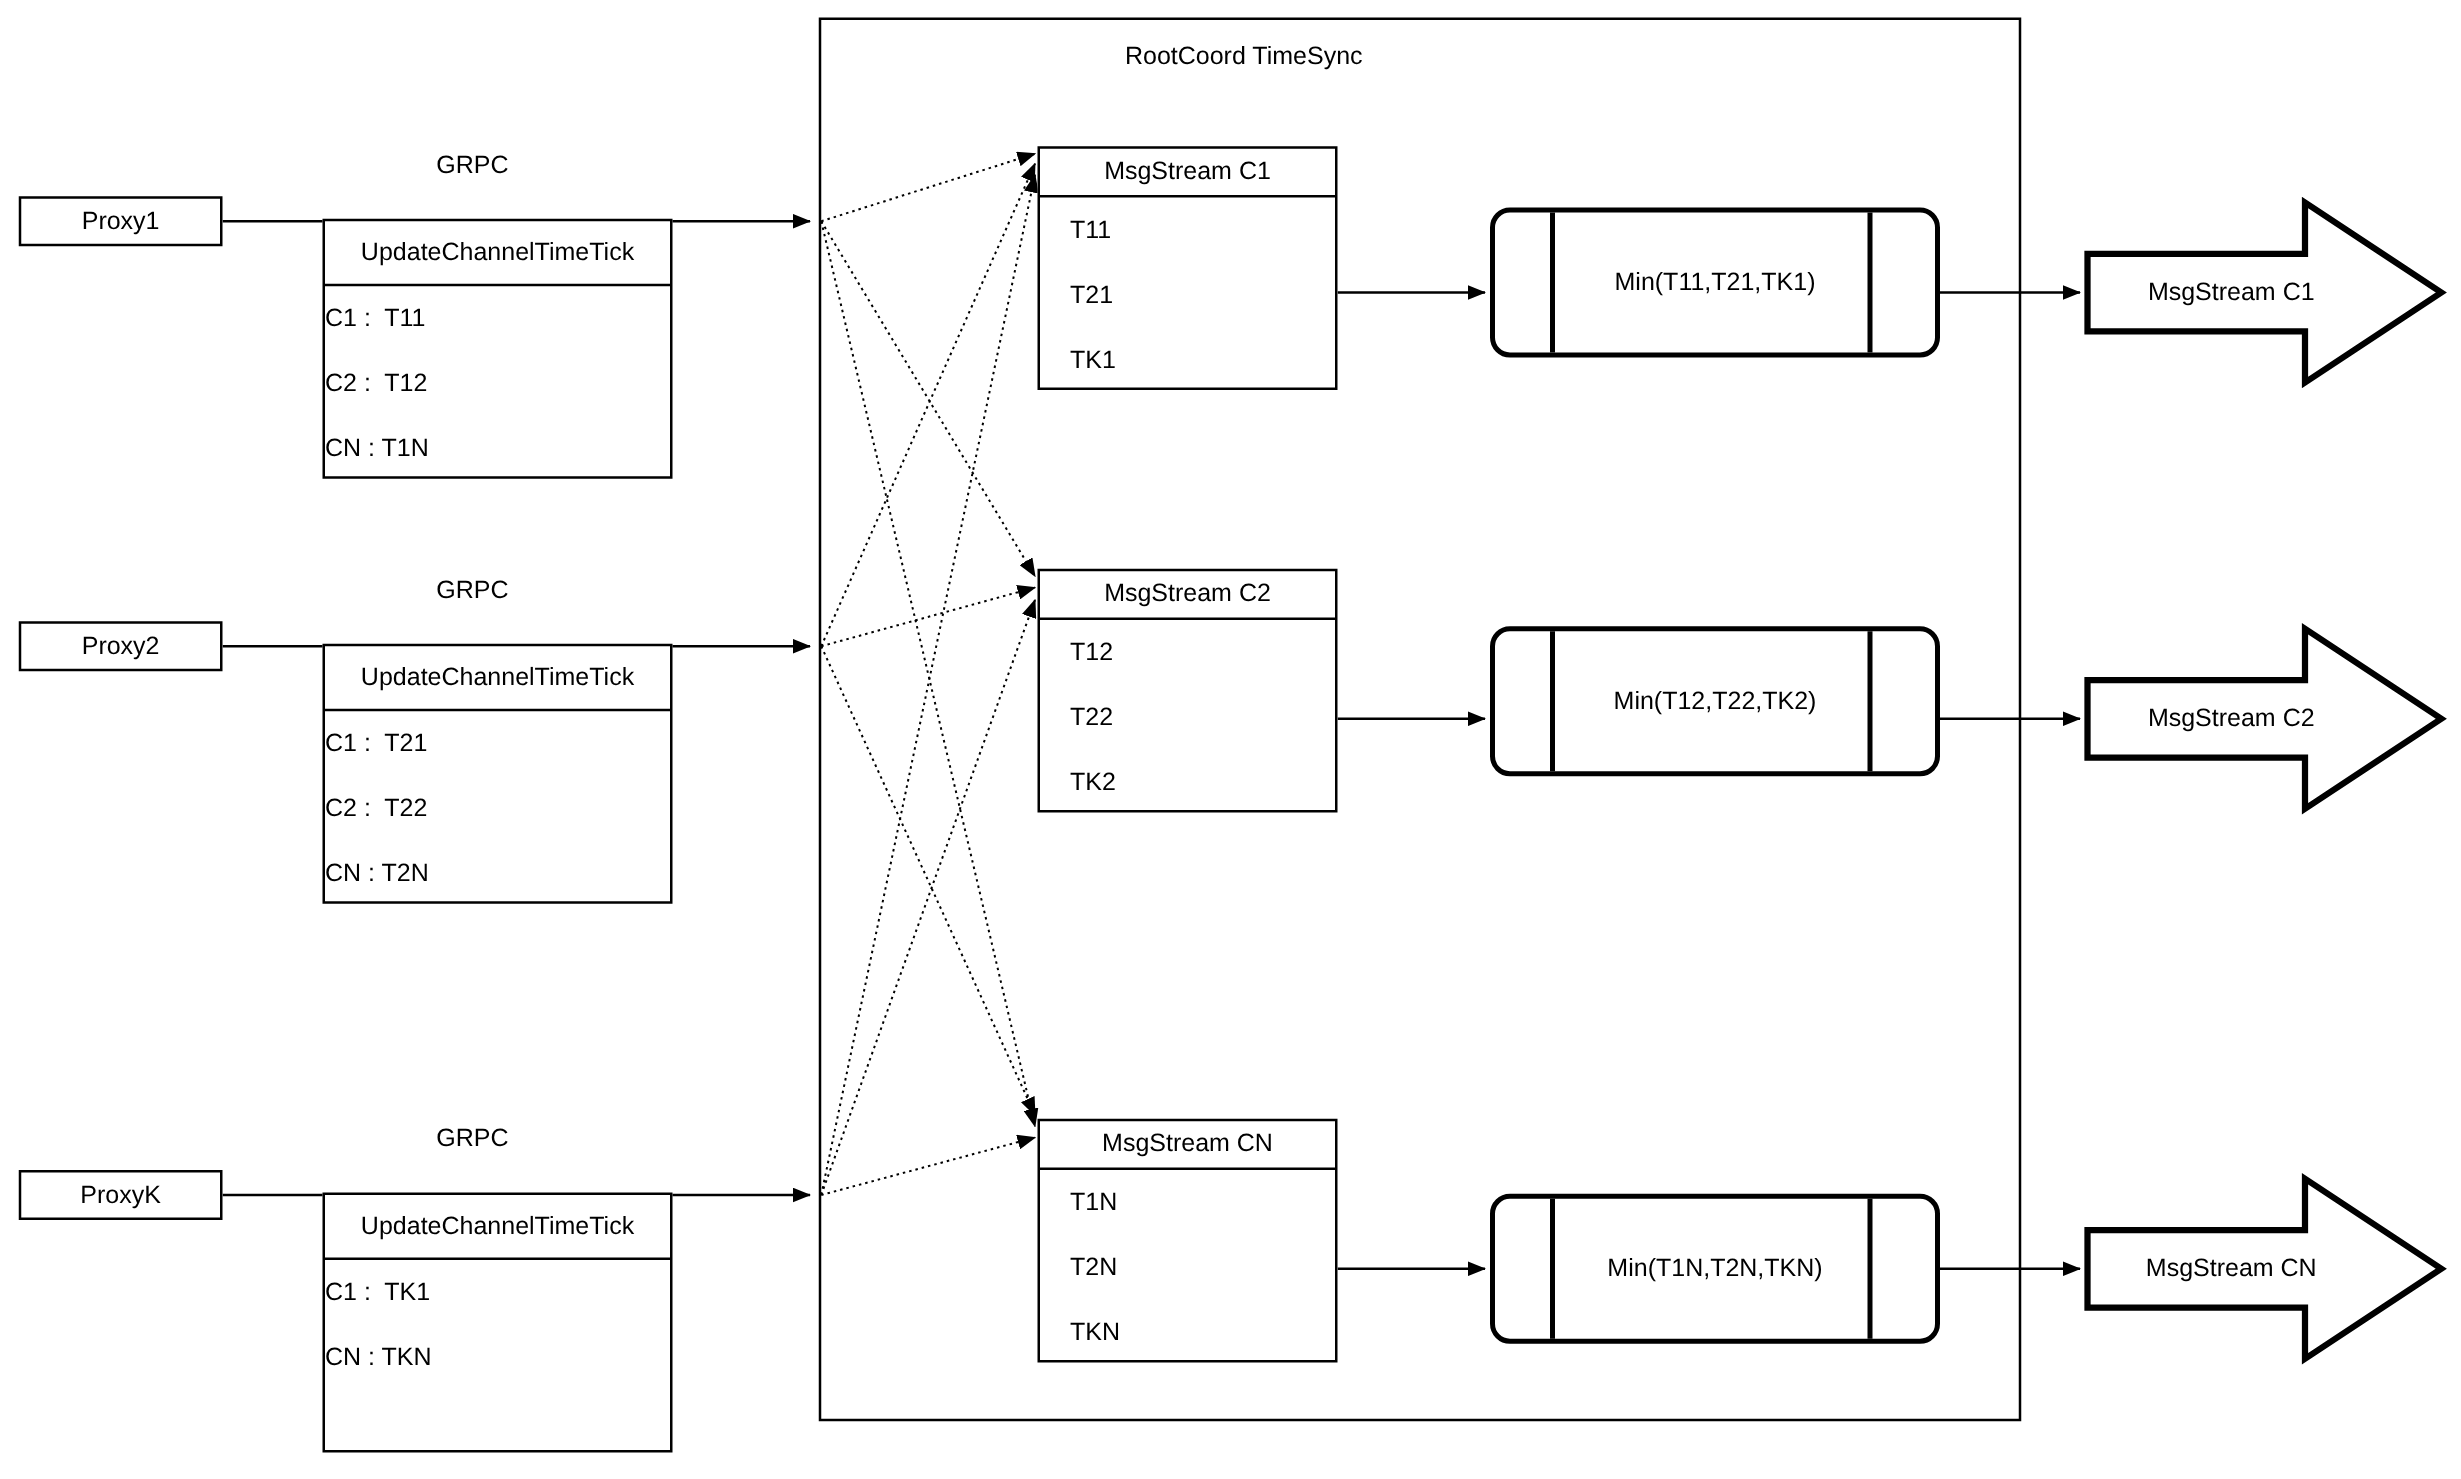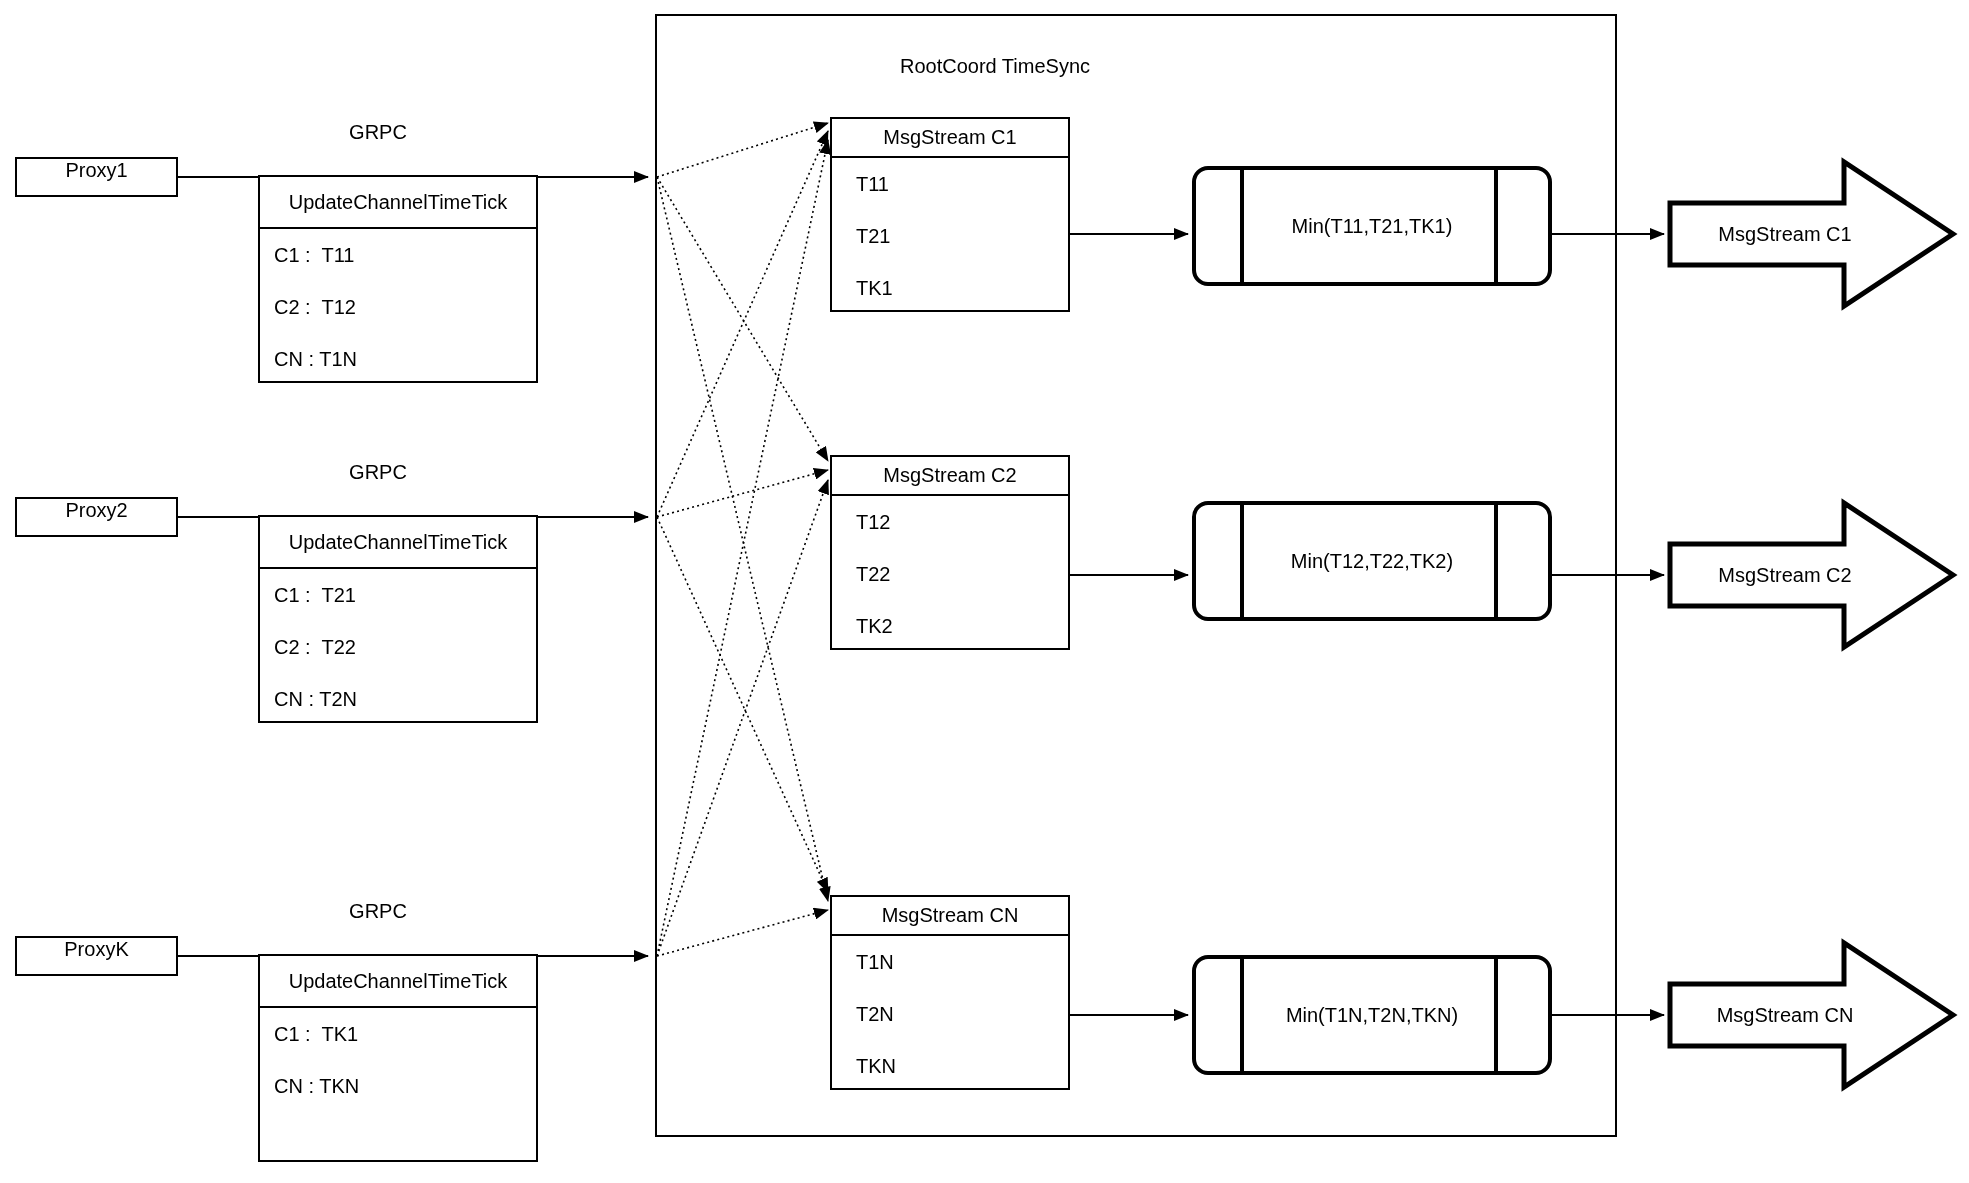--- a/index.html
+++ b/index.html
@@ -5,39 +5,39 @@
   html,body{margin:0;padding:0;background:#ffffff;}
   .canvas{
     position:relative;width:1969px;height:1183px;background:#ffffff;
     font-family:"Liberation Sans","DejaVu Sans",sans-serif;color:#000;
     overflow:hidden;
   }
   .canvas svg.wires{position:absolute;left:0;top:0;z-index:1;}
   .abs{position:absolute;box-sizing:border-box;}
   
   .rc-box{border:2px solid #000;background:transparent;z-index:0;}
-  .rc-title{z-index:2;text-align:center;font-size:20px;margin-top:21px;}
+  .rc-title{z-index:2;text-align:center;font-size:20px;}
   
   .proxy{
     border:2px solid #000;background:#fff;z-index:2;
-    display:flex;justify-content:center;font-size:20px;
+    display:flex;align-items:center;justify-content:center;font-size:20px;
   }
   
   .grpc{z-index:2;text-align:center;font-size:20px;}
   
   .dtable{border:2px solid #000;background:#fff;z-index:2;}
   .dtable .thead{
     border-bottom:2px solid #000;display:flex;align-items:center;justify-content:center;
     font-size:20px;white-space:pre;
   }
   .dtable .trow{
     display:flex;align-items:center;font-size:20px;white-space:pre;
   }
   .utable .thead{height:50px;}
-  .utable .trow{height:52px;padding-left:14px;}
+  .utable .trow{height:52px;}
   .stable .thead{height:37px;}
   .stable .trow{height:52px;padding-left:24px;}
   
   .minbox{
     border:4px solid #000;border-radius:16px;background:#fff;z-index:2;
     display:flex;align-items:center;justify-content:center;font-size:20px;
   }
   .minbox .mdiv{position:absolute;top:0;bottom:0;width:4px;background:#000;}
   
   .outlabel{

